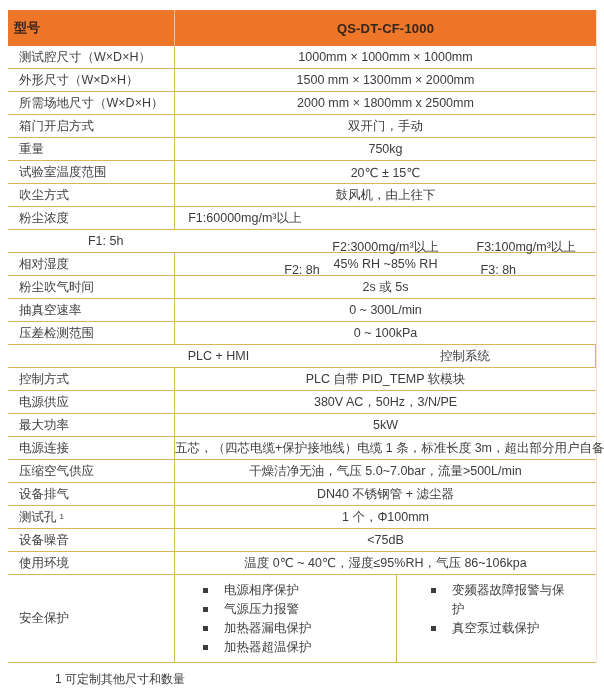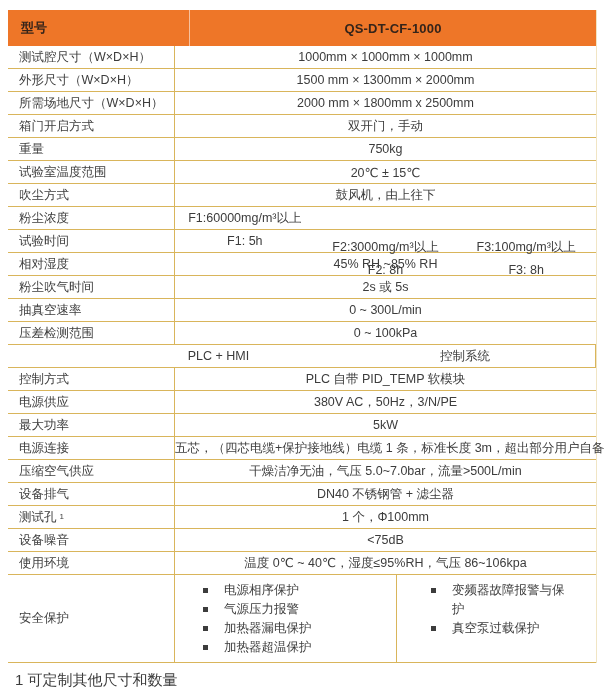--- a/index.html
+++ b/index.html
@@ -19,21 +19,21 @@
   }
   .page{padding:10px 7px 0 8px;}
   .spec-table{width:589px;border-right:1px solid var(--border-faint);}
   
   .header-row{
     display:flex;height:36px;background:var(--header-bg);
     color:var(--header-text);font-weight:bold;font-size:13px;
     align-items:stretch;
   }
   .h-label{
-    width:182px;padding-left:13px;border-right:1px solid var(--header-divider);
+    width:167px;padding-left:6px;border-right:1px solid var(--header-divider);
     display:flex;align-items:center;
   }
   .h-value{flex:1;display:flex;align-items:center;justify-content:center;letter-spacing:.2px;}
   
   .row{
     display:flex;height:23px;border-bottom:1px solid var(--border);
     font-size:12.5px;color:var(--text);align-items:stretch;
   }
   .cell{display:flex;align-items:center;}
   .cell.label{
@@ -47,21 +47,21 @@
   
   .safety-row{height:88px;}
   .safety-label{display:flex;align-items:center;}
   .safety-cols{flex:1;display:flex;align-items:stretch;justify-content:space-between;}
   .safety-col{padding-top:6px;}
   .safety-col.left{width:222px;flex:none;border-right:1px solid var(--border);padding-left:28px;}
   .safety-col.right{flex:1;padding-left:34px;padding-right:20px;}
   .safety-item{display:flex;line-height:19px;font-size:12.5px;}
   .bullet-icon{width:5px;height:5px;background:#3C3C3C;margin:7px 16px 0 0;flex:none;}
   
-  .footnote{font-size:15px;color:var(--text);padding-left:7px;margin-top:8px;}
+  .footnote{font-size:12px;color:var(--text);padding-left:7px;margin-top:8px;margin-left:40px;}
 </style>
 </head>
 <body>
 
 <div class="page">
   <div class="spec-table">
 
     <div class="header-row">
       <div class="h-label">型号</div>
       <div class="h-value">QS-DT-CF-1000</div>
@@ -96,21 +96,20 @@
           <div class="cell label">吹尘方式</div>
           <div class="cell value">鼓风机，由上往下</div>
         </div>
         <div class="row">
           <div class="cell label">粉尘浓度</div>
           <div class="cell value sub">F1:60000mg/m³以上</div>
           <div class="cell value sub">F2:3000mg/m³以上</div>
           <div class="cell value sub">F3:100mg/m³以上</div>
         </div>
         <div class="row">
-          <div class="cell label">试验时间</div>
           <div class="cell value sub">F1: 5h</div>
           <div class="cell value sub">F2: 8h</div>
           <div class="cell value sub">F3: 8h</div>
         </div>
         <div class="row">
           <div class="cell label">相对湿度</div>
           <div class="cell value">45% RH ~85% RH</div>
         </div>
         <div class="row">
           <div class="cell label">粉尘吹气时间</div>

